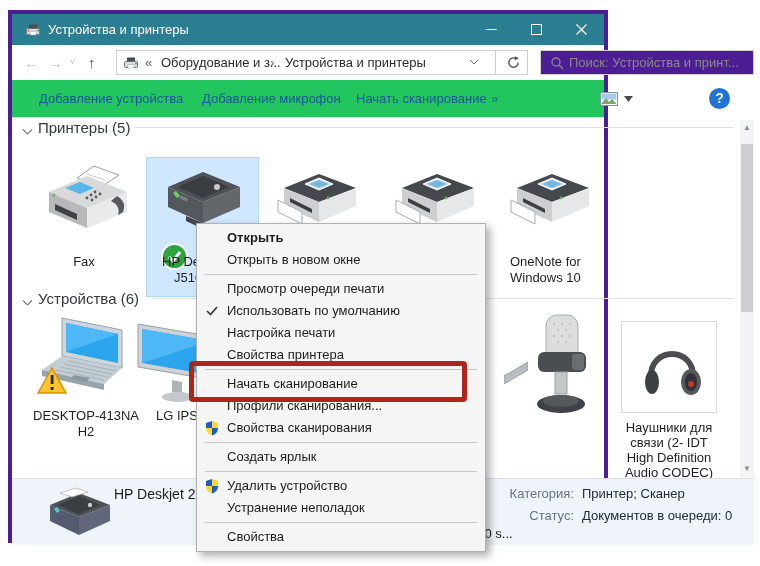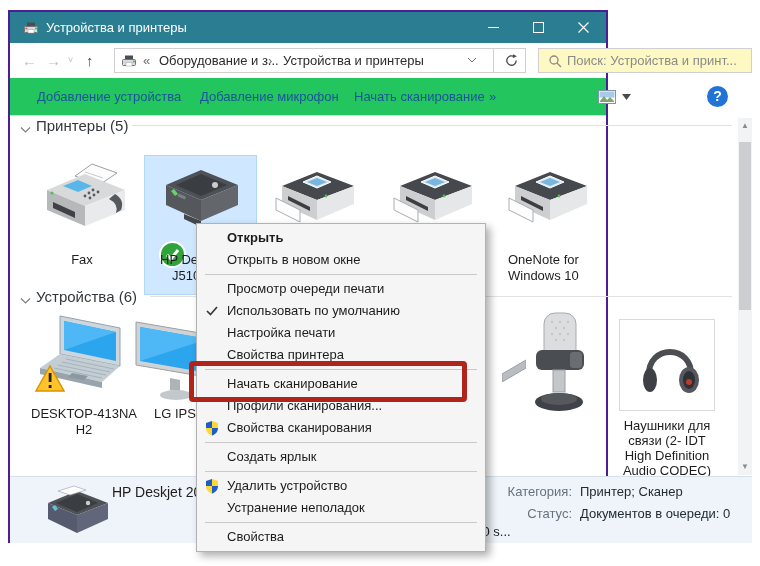--- a/index.html
+++ b/index.html
@@ -1,32 +1,32 @@
 <!DOCTYPE html>
 <html><head>
 <meta charset="utf-8">
 <style>
   html,body{margin:0;padding:0;}
   body{width:760px;height:566px;position:relative;overflow:hidden;background:#fff;
        font-family:"Liberation Sans",sans-serif;-webkit-font-smoothing:antialiased;}
   .abs{position:absolute;}
   
   .window{position:absolute;left:8px;top:10px;width:600px;height:533px;background:#fff;
-          border:2px solid #4c1d95;box-sizing:border-box;}
+          border:4px solid #4c1d95;box-sizing:border-box;}
   .titlebar{position:absolute;left:0;top:0;width:100%;height:31px;background:#2b7d92;color:#fff;}
   .title-text{position:absolute;left:36px;top:8px;font-size:13px;color:#fff;white-space:nowrap;}
   .cap-btn{position:absolute;top:0;width:45px;height:31px;display:flex;align-items:center;justify-content:center;}
   
   .addr-row{position:absolute;left:0;top:31px;width:100%;height:35px;background:#fff;}
   .nav-ico{position:absolute;top:9px;font-size:15px;color:#b9bdc2;}
   .addr-box{position:absolute;left:104px;top:5px;width:412px;height:25px;border:1px solid #d0d0d0;
             background:#fff;box-sizing:border-box;font-size:13px;color:#2b2b2b;}
   .crumb{position:absolute;top:4px;white-space:nowrap;}
   .search-box{position:absolute;left:528px;top:5px;width:214px;height:25px;border:1px solid #d0d0d0;
-              background:#fef9c3;box-sizing:border-box;}
+              background:#4c1d95;box-sizing:border-box;}
   .search-ph{position:absolute;left:28px;top:4px;font-size:13px;color:#8a8a8a;white-space:nowrap;}
   
   .toolbar{position:absolute;left:0;top:66px;width:100%;height:38px;background:#22c55e;border-bottom:1px solid #e0e0e0;box-sizing:border-box;}
   .tool-item{position:absolute;top:11px;font-size:13px;color:#1b559b;white-space:nowrap;cursor:default;}
   .help-btn{position:absolute;left:697px;top:8px;width:21px;height:21px;border-radius:50%;background:#2173d6;
             color:#fff;font-size:14px;font-weight:bold;text-align:center;line-height:21px;}
   
   .group-label{position:absolute;font-size:15px;color:#33383d;white-space:nowrap;}
   .group-line{position:absolute;height:1px;background:#e2e2e2;}
   .chev{position:absolute;font-size:11px;color:#7c8187;}

